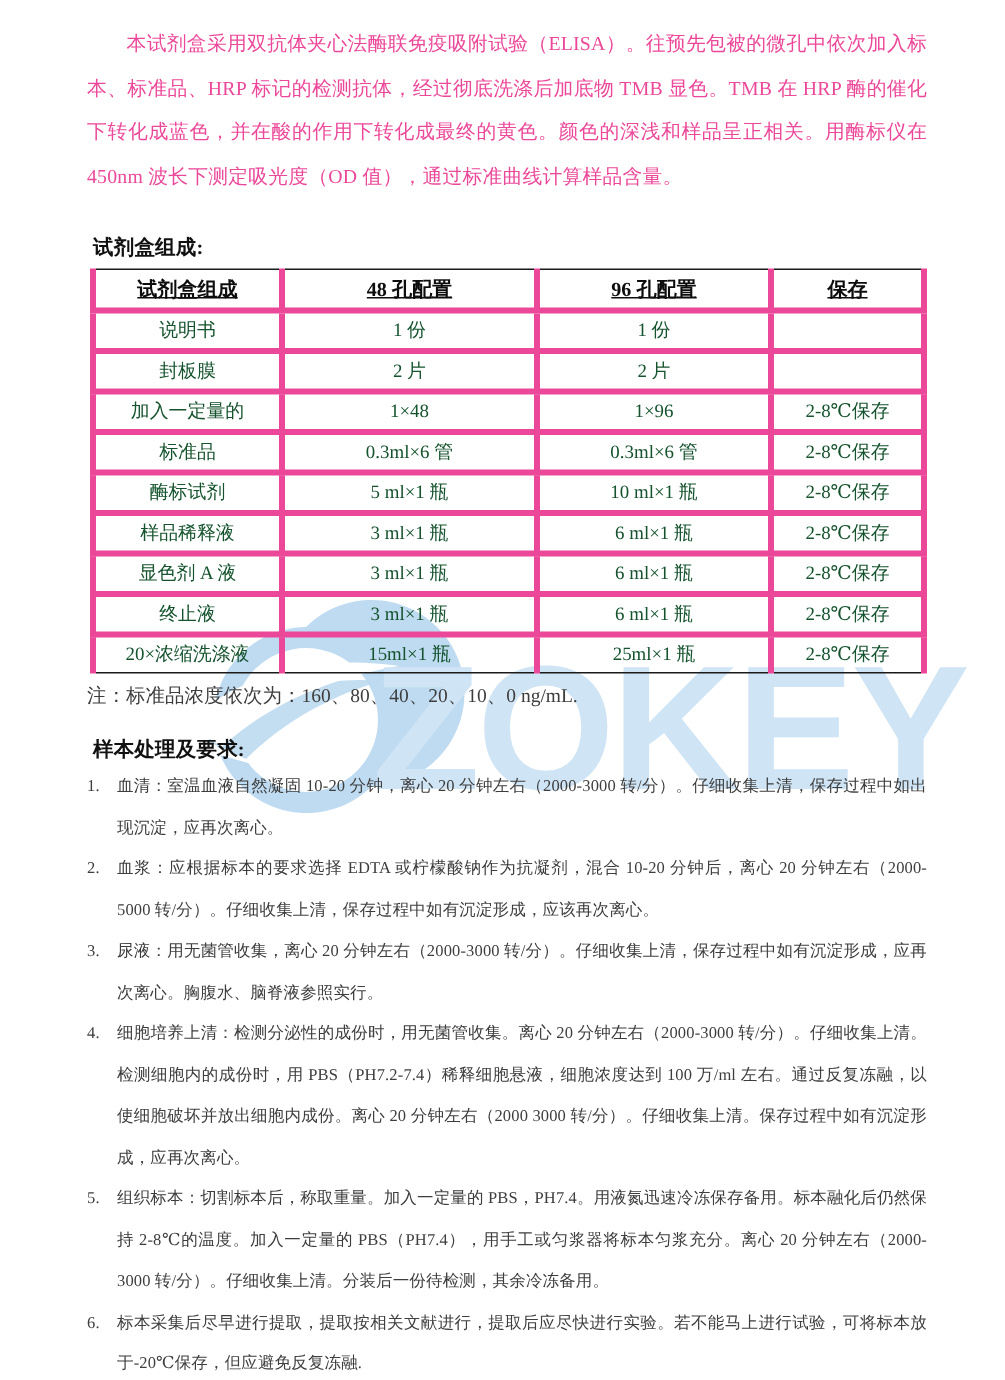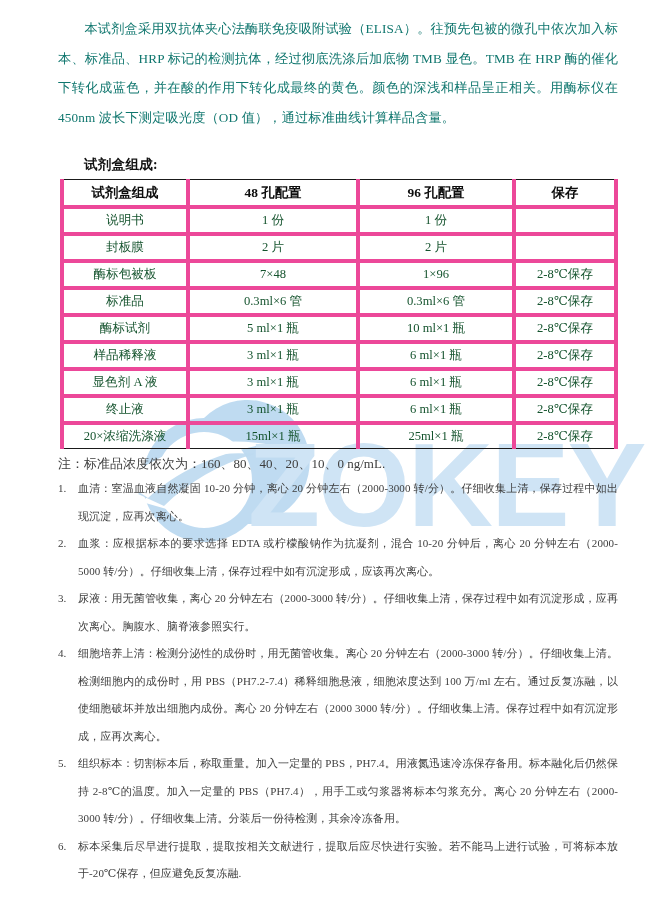--- a/index.html
+++ b/index.html
@@ -45,30 +45,30 @@
   }
 
   
   .intro {
     margin: 0;
     padding: 14px 52px 0 58px;
     font-size: 13.2px;
     line-height: 29.5px;
     text-align: justify;
     text-indent: 2em;
-    color: #0f766e;
+    color: #ec4899;
     letter-spacing: 0.15px;
   }
 
   
   .section-title {
     font-weight: bold;
     font-size: 13.6px;
     color: #111111;
-    padding-left: 84px;
+    padding-left: 62px;
     margin: 0;
     letter-spacing: 0.2px;
   }
   .section-title.kit { padding-top: 24px; padding-bottom: 5px; }
   .section-title.sample { padding-top: 16px; padding-bottom: 2px; }
 
   
   .table-wrap {
     padding: 0 56px 0 60px;
   }
@@ -92,20 +92,21 @@
     color: #14532d;
     font-weight: normal;
   }
   table.kit-table thead th {
     font-weight: bold;
     color: #0d0d0d;
     font-size: 13.4px;
     height: 25px;
     border-top: 1.6px solid #1a1a1a;
     border-bottom: 1.4px solid #6a6a6a;
+    text-decoration: underline;
   }
   table.kit-table tbody tr:last-child td {
     border-bottom: 1.6px solid #1a1a1a;
   }
 
   
   .note {
     padding: 4px 56px 0 58px;
     font-size: 13px;
     line-height: 22px;
@@ -188,22 +189,22 @@
           <td>1 份</td>
           <td></td>
         </tr>
         <tr>
           <td>封板膜</td>
           <td>2 片</td>
           <td>2 片</td>
           <td></td>
         </tr>
         <tr>
-          <td>酶标包被板</td>
-          <td>7×48</td>
+          <td>加入一定量的</td>
+          <td>1×48</td>
           <td>1×96</td>
           <td>2-8℃保存</td>
         </tr>
         <tr>
           <td>标准品</td>
           <td>0.3ml×6 管</td>
           <td>0.3ml×6 管</td>
           <td>2-8℃保存</td>
         </tr>
         <tr>
@@ -235,20 +236,21 @@
           <td>15ml×1 瓶</td>
           <td>25ml×1 瓶</td>
           <td>2-8℃保存</td>
         </tr>
       </tbody>
     </table>
   </div>
 
   <div class="note">注：标准品浓度依次为：160、80、40、20、10、0 ng/mL.</div>
 
+  <div class="section-title sample">样本处理及要求:</div>
 
   <ol class="steps">
     <li>血清：室温血液自然凝固 10-20 分钟，离心 20 分钟左右（2000-3000 转/分）。仔细收集上清，保存过程中如出现沉淀，应再次离心。</li>
     <li>血浆：应根据标本的要求选择 EDTA 或柠檬酸钠作为抗凝剂，混合 10-20 分钟后，离心 20 分钟左右（2000-5000 转/分）。仔细收集上清，保存过程中如有沉淀形成，应该再次离心。</li>
     <li>尿液：用无菌管收集，离心 20 分钟左右（2000-3000 转/分）。仔细收集上清，保存过程中如有沉淀形成，应再次离心。胸腹水、脑脊液参照实行。</li>
     <li>细胞培养上清：检测分泌性的成份时，用无菌管收集。离心 20 分钟左右（2000-3000 转/分）。仔细收集上清。检测细胞内的成份时，用 PBS（PH7.2-7.4）稀释细胞悬液，细胞浓度达到 100 万/ml 左右。通过反复冻融，以使细胞破坏并放出细胞内成份。离心 20 分钟左右（2000 3000 转/分）。仔细收集上清。保存过程中如有沉淀形成，应再次离心。</li>
     <li>组织标本：切割标本后，称取重量。加入一定量的 PBS，PH7.4。用液氮迅速冷冻保存备用。标本融化后仍然保持 2-8℃的温度。加入一定量的 PBS（PH7.4），用手工或匀浆器将标本匀浆充分。离心 20 分钟左右（2000-3000 转/分）。仔细收集上清。分装后一份待检测，其余冷冻备用。</li>
     <li>标本采集后尽早进行提取，提取按相关文献进行，提取后应尽快进行实验。若不能马上进行试验，可将标本放于-20℃保存，但应避免反复冻融.</li>
   </ol>
 

